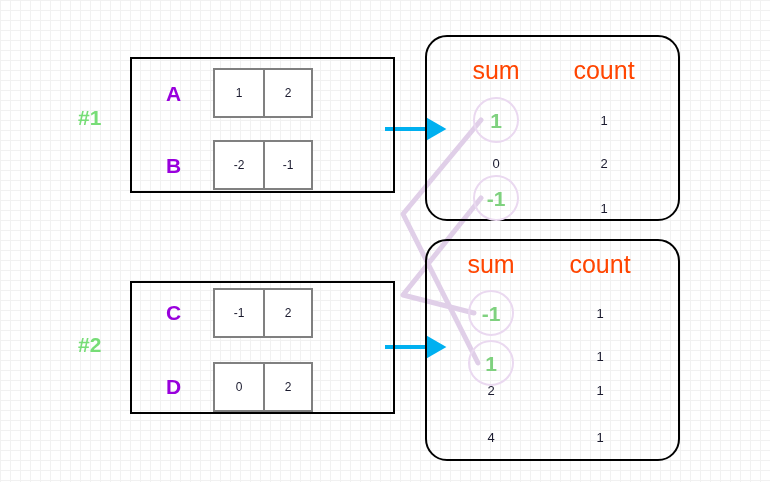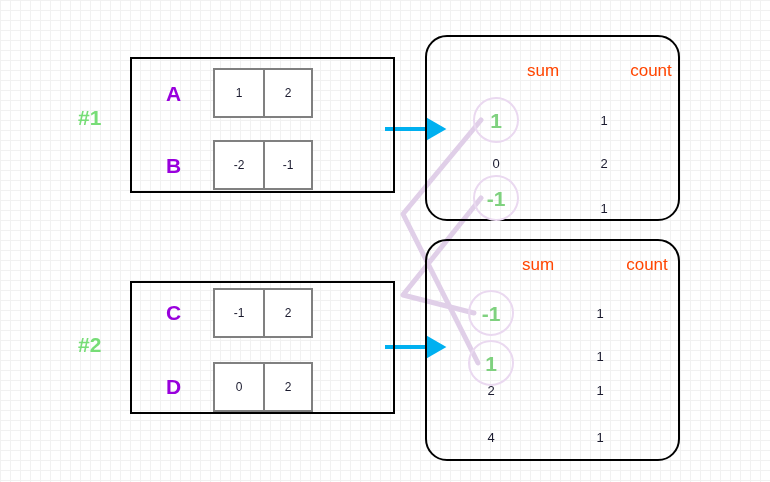--- a/index.html
+++ b/index.html
@@ -83,26 +83,25 @@
   .result-box {
     position: absolute;
     border: 2px solid #000000;
     border-radius: 22px;
     background: transparent;
     box-sizing: border-box;
   }
   .col-head {
     position: absolute;
     color: #ff4500;
-    font-size: 17px;
+    font-size: 25px;
     font-family: "Liberation Sans", sans-serif;
     line-height: 1;
     transform: translate(-50%, -50%);
     white-space: nowrap;
-    margin-left: 47px;
   }
   .cellval {
     position: absolute;
     font-size: 13px;
     color: #1a1a2e;
     font-family: "Liberation Sans", sans-serif;
     line-height: 1;
     transform: translate(-50%, -50%);
     white-space: nowrap;
   }

